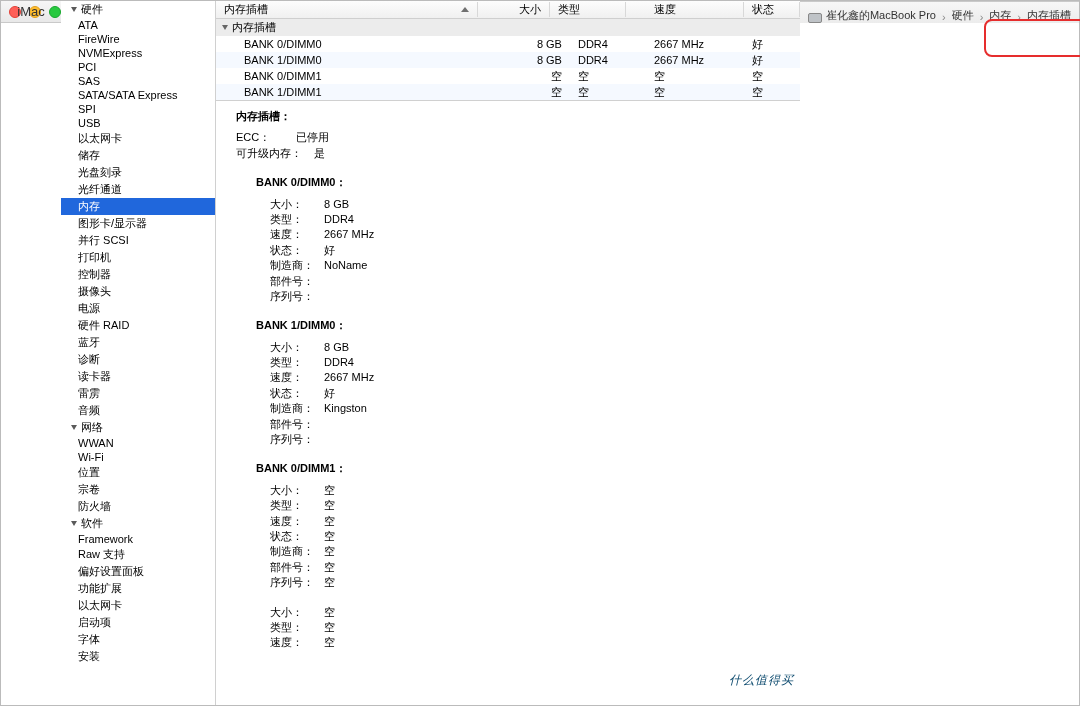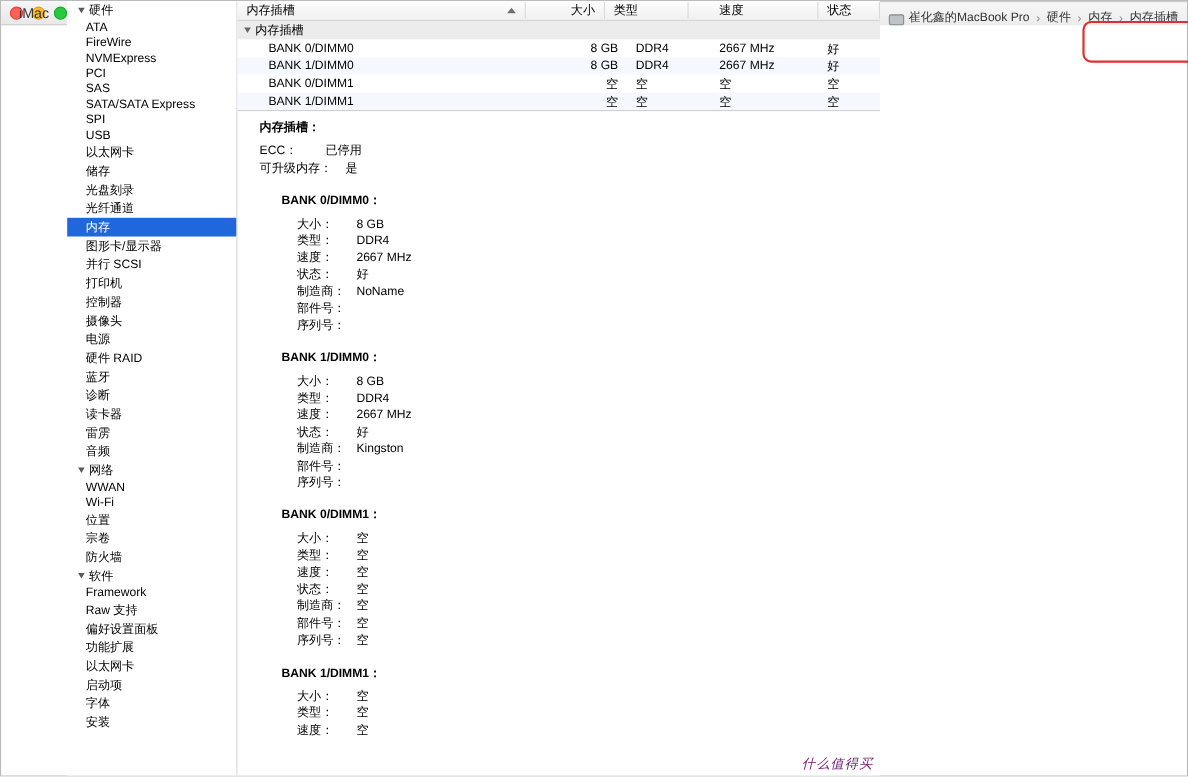--- a/index.html
+++ b/index.html
@@ -178,23 +178,23 @@
       width: 14px; height: 10px;
       background: #bfc3c7;
       border: 1px solid #888;
       border-radius: 2px;
       margin-right: 4px;
       display: inline-block;
     }
     .watermark {
       position: absolute;
       right: 6px;
-      bottom: 2px;
+      bottom: 16px;
       font-size: 12px;
-      color: #701a75;
+      color: #0c4a6e;
       font-style: italic;
       letter-spacing: 1px;
     }
   </style>
 </head>
 <body>
 
 <div class="window">
   <div class="titlebar">
     <div class="traffic">
@@ -411,21 +411,20 @@
                   <span class="kv-label">部件号：</span>
                   <span>空</span>
                 </div>
                 <div class="kv-row">
                   <span class="kv-label">序列号：</span>
                   <span>空</span>
                 </div>
               </div>
             </div>
             <div class="bank-block">
-              <div class="bank-name">BANK 1/DIMM1：</div>
               <div class="bank-kv">
                 <div class="kv-row">
                   <span class="kv-label">大小：</span>
                   <span>空</span>
                 </div>
                 <div class="kv-row">
                   <span class="kv-label">类型：</span>
                   <span>空</span>
                 </div>
                 <div class="kv-row">

